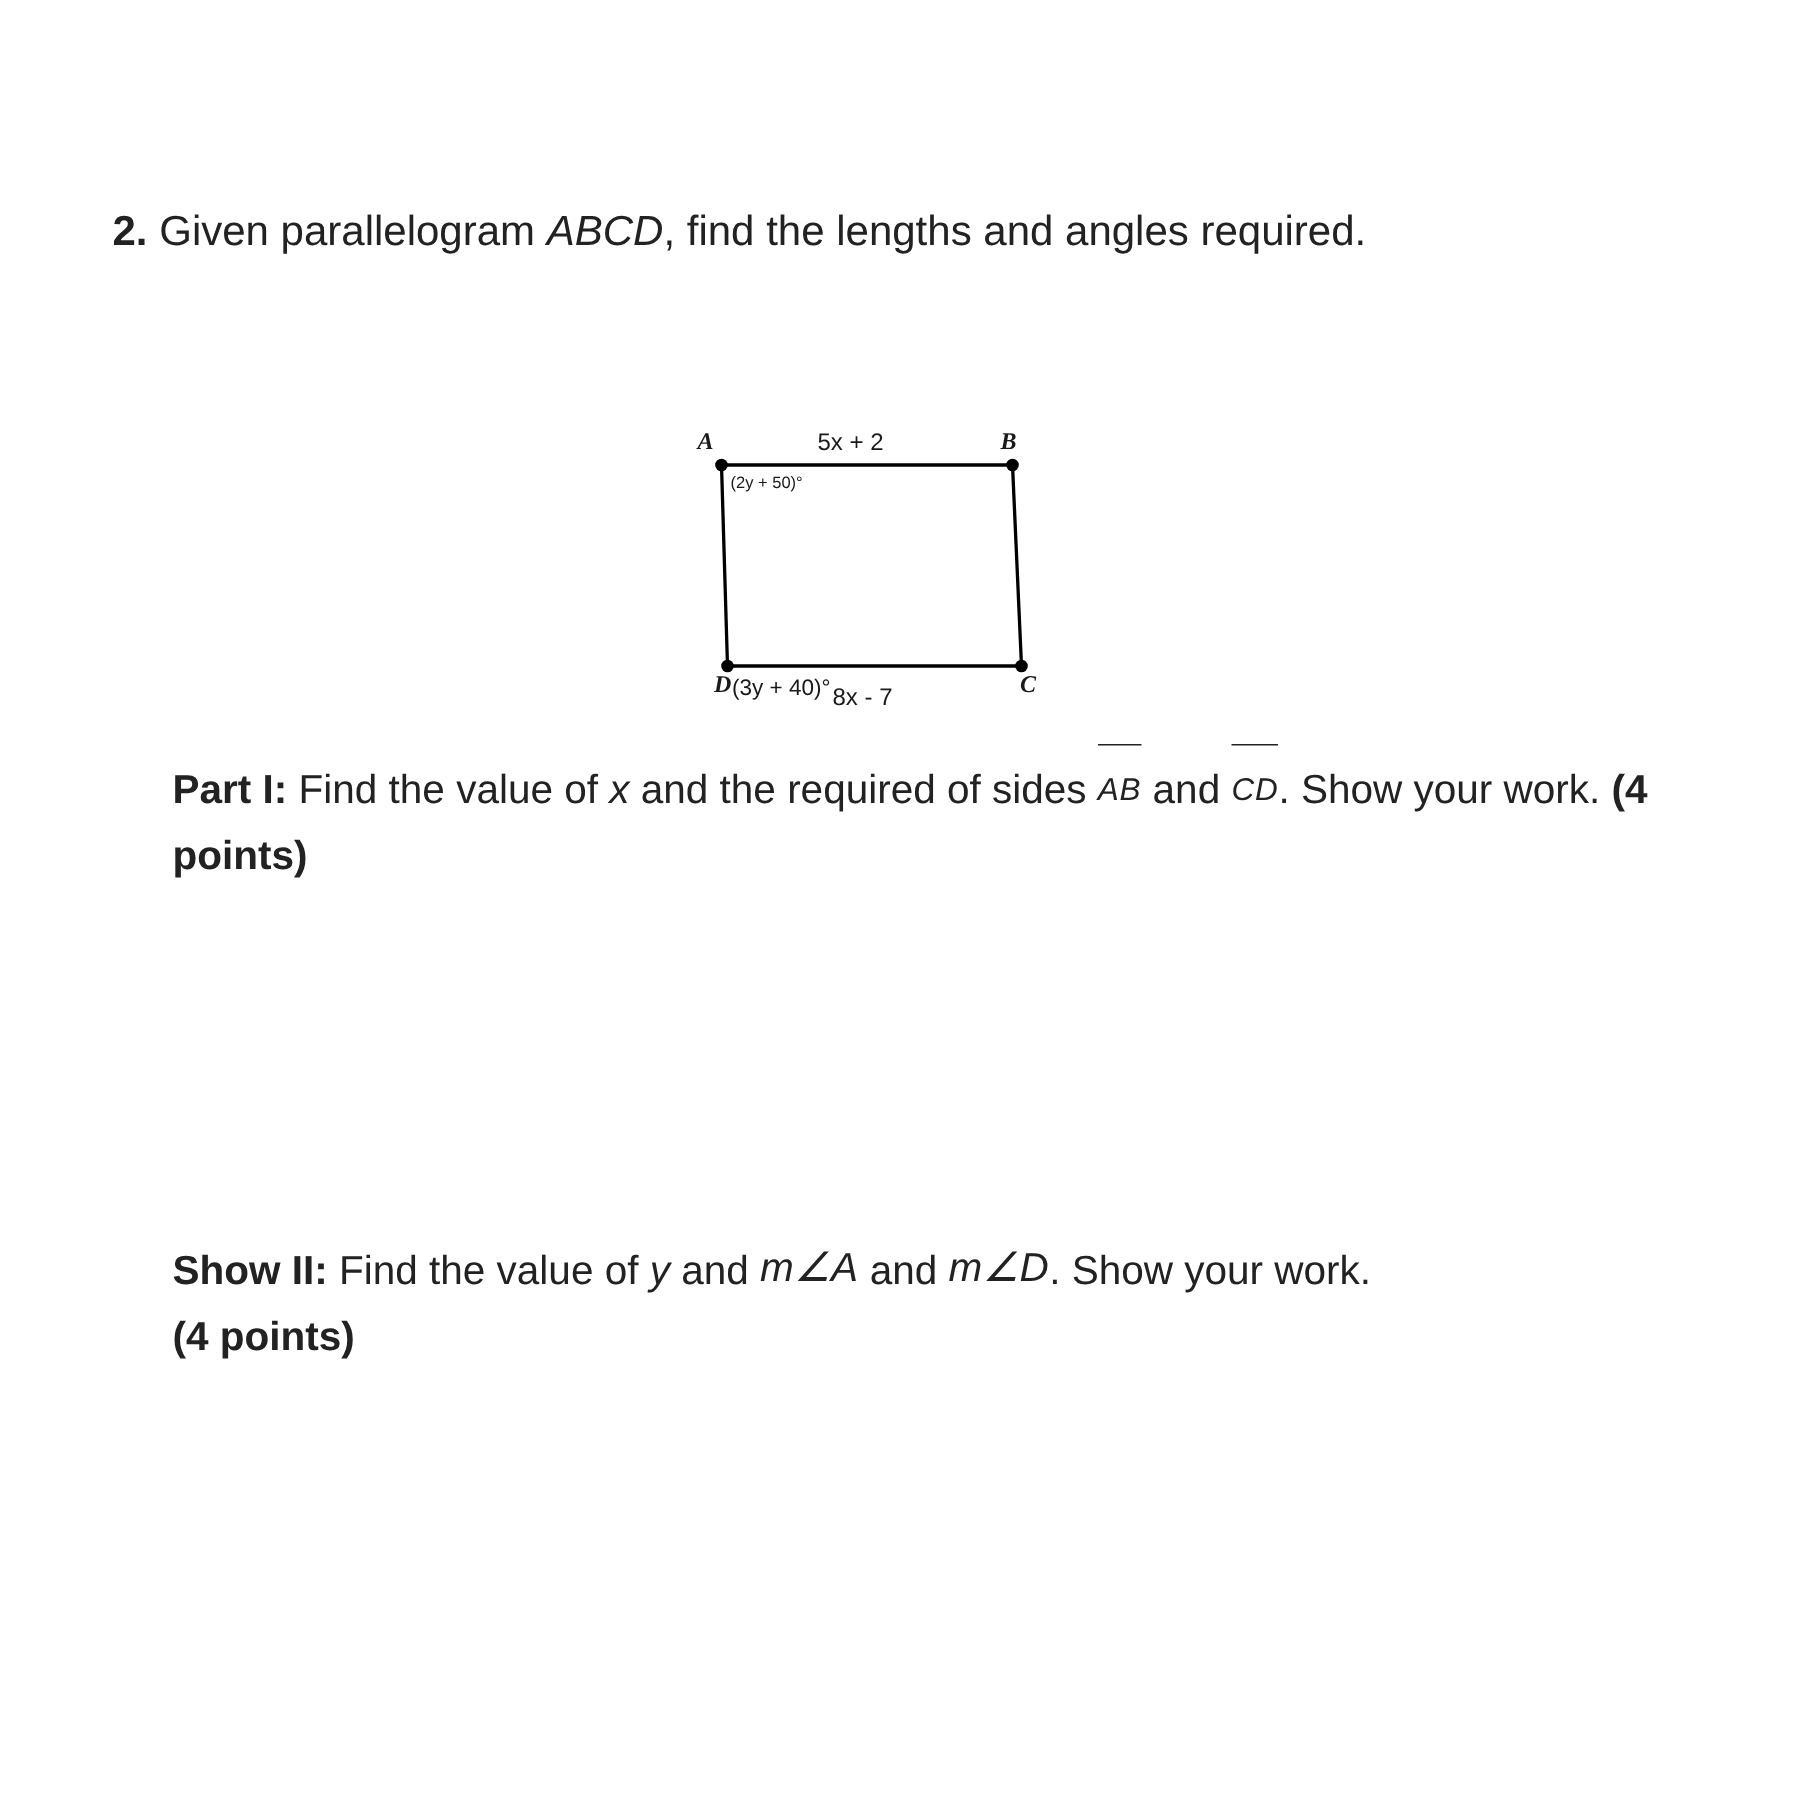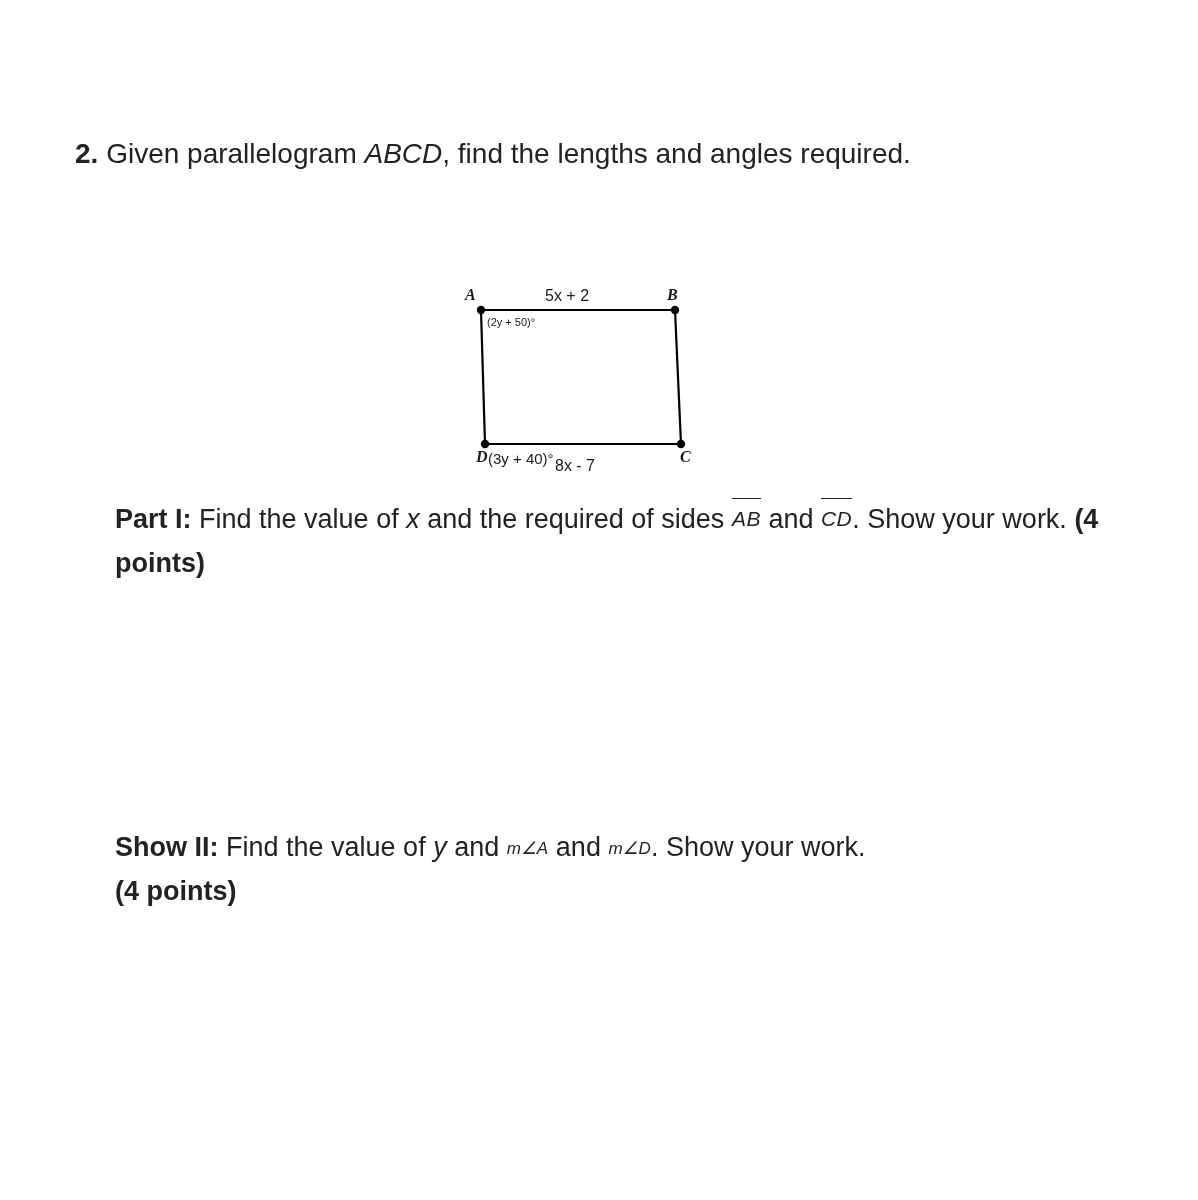--- a/index.html
+++ b/index.html
@@ -67,29 +67,29 @@
   .part b, .part .bold { font-weight: 700; }
   .part .ital { font-style: italic; }
 
   
   .seg {
     display: inline-block;
     font-style: italic;
     font-size: 21px;
     letter-spacing: 0.5px;
     border-top: 1.6px solid #222;
-    padding-top: 8px;
+    padding-top: 18px;
     line-height: 1.15;
     position: relative;
     top: -2px;
   }
   .ang {
     display: inline-block;
     font-style: italic;
-    font-size: 17px;
+    font-size: 27px;
     position: relative;
     top: -2px;
     letter-spacing: 0.3px;
   }
   .points {
     font-weight: 700;
   }
 </style>
 </head>
 <body>

